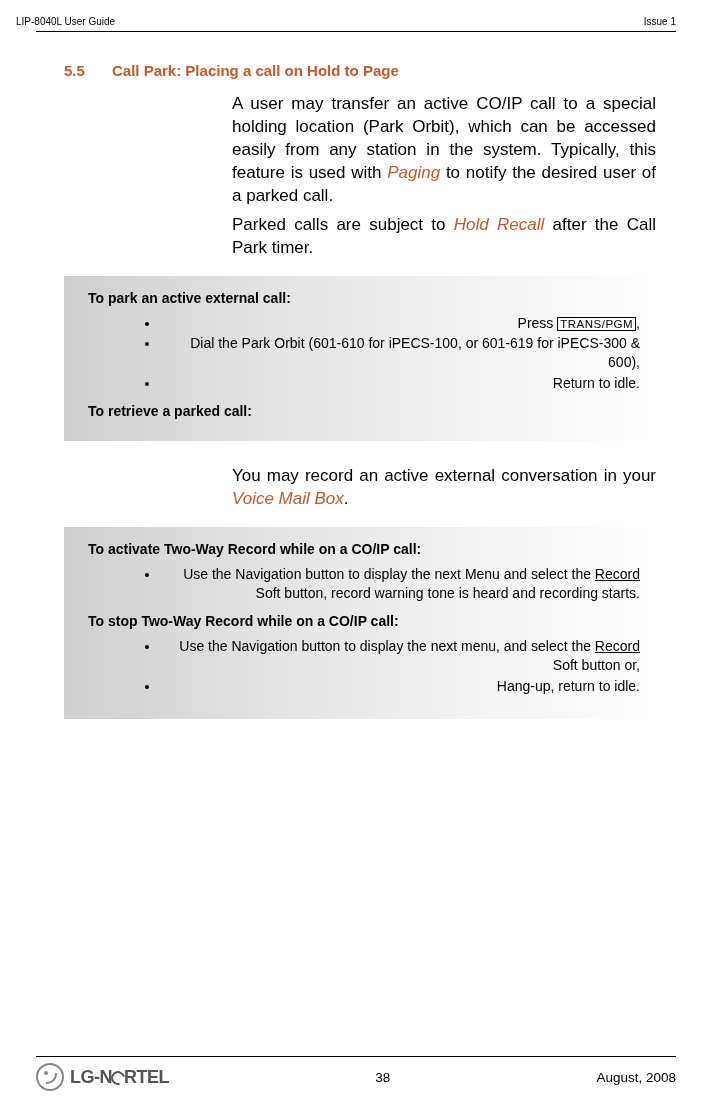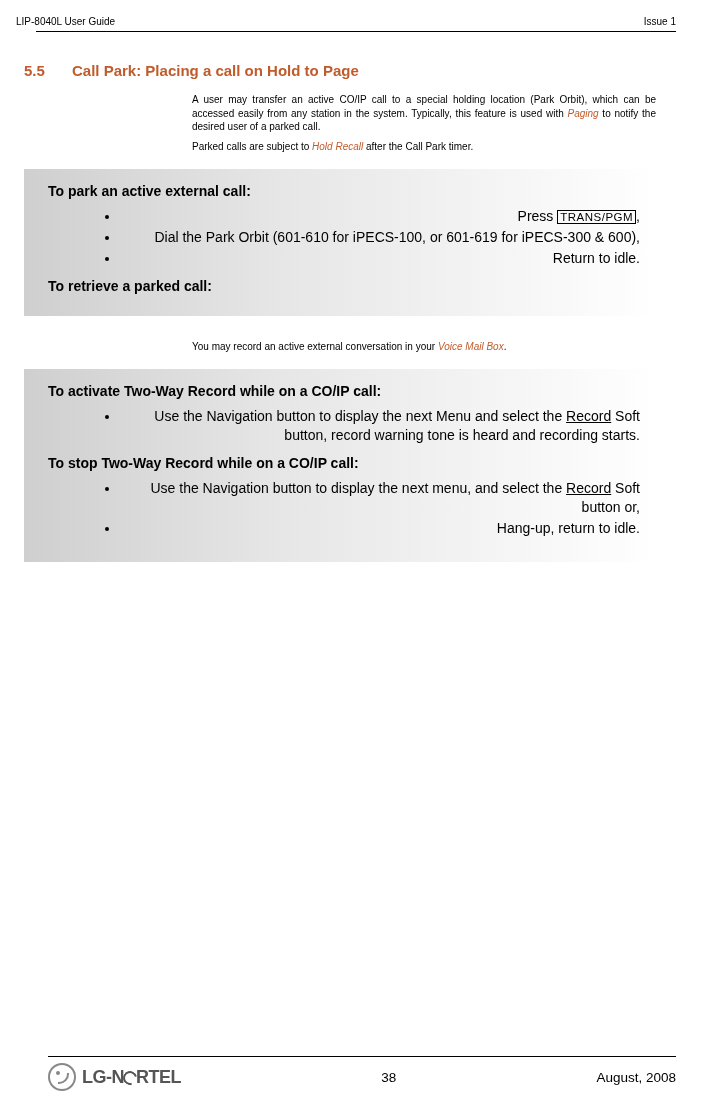--- a/index.html
+++ b/index.html
@@ -16,33 +16,33 @@
     justify-content: space-between;
     padding: 16px 36px 4px 16px;
     font-size: 10px;
   }
   .header-rule {
     border: none;
     border-top: 1px solid #000;
     margin: 0 36px 30px 36px;
   }
   .content {
-    padding: 0 56px 0 24px;
+    padding: 0 56px 0 64px;
   }
   .section-heading {
     display: flex;
     color: #c05c2c;
     font-weight: bold;
     font-size: 15px;
     margin-bottom: 14px;
   }
   .section-num { width: 48px; flex-shrink: 0; }
   .section-title { }
   .body-para {
-    font-size: 10px;
+    font-size: 17px;
     line-height: 1.35;
     margin-left: 168px;
     text-align: justify;
   }
   .body-para + .body-para { margin-top: 6px; }
   .italic-link { color: #c05c2c; font-style: italic; }
   .gray-box {
     margin: 16px 0 24px 0;
     background: linear-gradient(to right, #cfcfcf 0%, #e6e6e6 40%, #ffffff 100%);
     padding: 14px 16px 14px 16px;
@@ -63,21 +63,21 @@
   .keycap {
     font-family: Arial, sans-serif;
     font-size: 11.5px;
     border: 1px solid #000;
     padding: 0 2px;
     letter-spacing: 0.5px;
   }
   .softbtn { text-decoration: underline; margin-top: 14px; }
   .footer {
     position: absolute;
-    left: 12px; right: 0; bottom: 0;
+    left: 0; right: 0; bottom: 0;
     padding: 0 36px 18px 36px;
   }
   .footer-rule {
     border: none;
     border-top: 1px solid #000;
     margin-bottom: 6px;
   }
   .footer-row {
     display: flex;
     justify-content: space-between;

